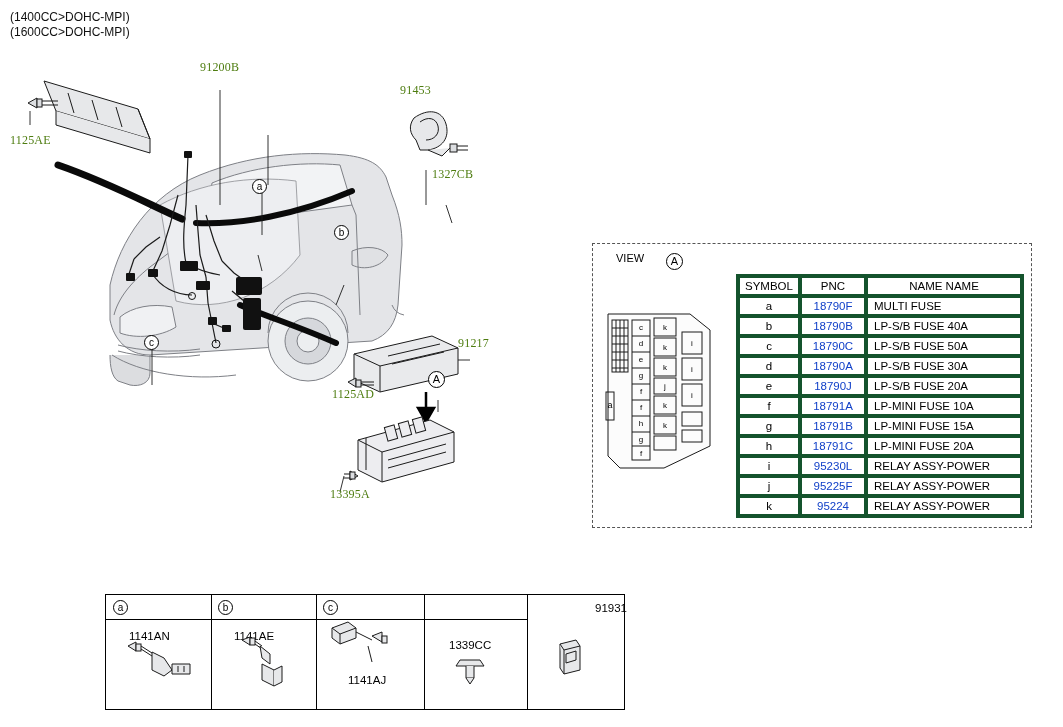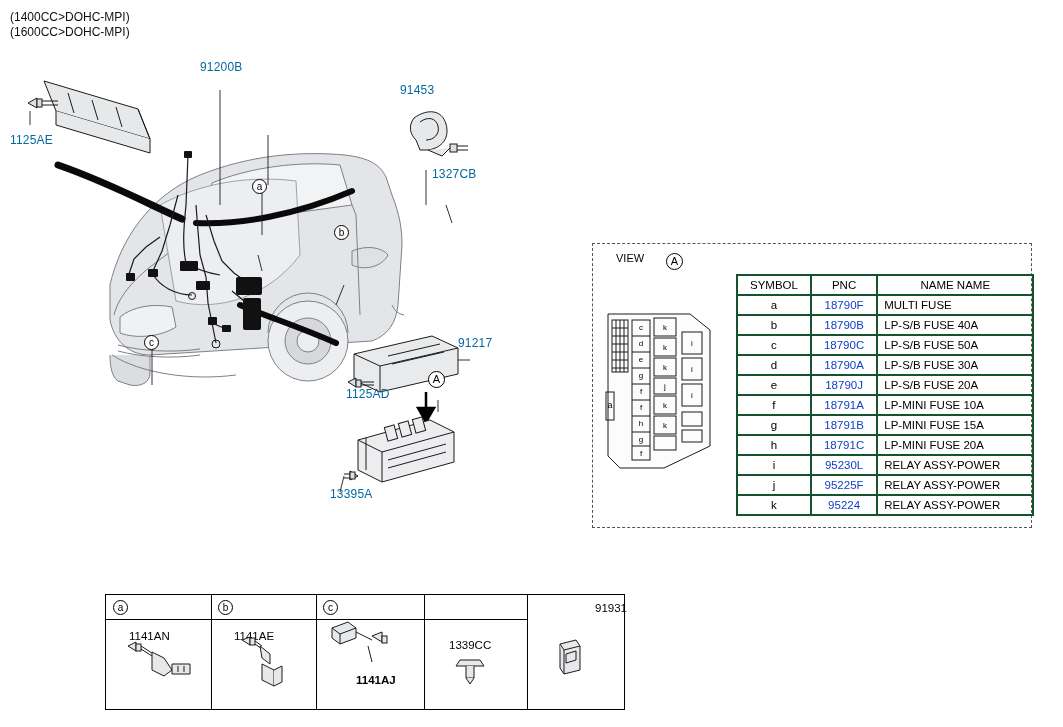--- a/index.html
+++ b/index.html
@@ -29,23 +29,24 @@
     top: 10px;
     font-size: 12px;
     line-height: 15px;
     color: #111;
     white-space: pre;
   }
 
   
   .lbl {
     font-size: 12px;
-    color: #0369a1;
+    color: #4d7c0f;
     white-space: nowrap;
     letter-spacing: 0.2px;
+    font-family: Liberation Serif, serif;
   }
 
   
   .circ {
     width: 15px; height: 15px;
     border: 1px solid #000;
     border-radius: 50%;
     font-size: 10px;
     line-height: 14px;
     text-align: center;
@@ -93,23 +94,23 @@
 
   
   table.parts {
     position: absolute;
     left: 736px;
     top: 274px;
     border-collapse: collapse;
     font-size: 11.5px;
   }
   table.parts th, table.parts td {
-    border: 2px solid #14532d;
+    border: 4px solid #14532d;
     height: 20px;
-    padding: 0 12px;
+    padding: 0 0;
     box-sizing: border-box;
     font-weight: normal;
     text-align: center;
     white-space: nowrap;
   }
   table.parts th { font-size: 11.5px; }
   table.parts td.sym { width: 62px; }
   table.parts td.pnc { width: 66px; color: #1140c8; text-align: center; }
   table.parts td.pn  { width: 156px; text-align: left; padding-left: 6px; }
   table.parts th.sym { width: 62px; }
@@ -304,21 +305,21 @@
       <path d="M128,40 L140,40"></path>
       <path d="M108,92 L108,80"></path>
     </g>
   </svg>
 
   <div class="abs lbl" style="left:200px;top:60px;">91200B</div>
   <div class="abs lbl" style="left:10px;top:133px;">1125AE</div>
   <div class="abs lbl" style="left:400px;top:83px;">91453</div>
   <div class="abs lbl" style="left:432px;top:167px;">1327CB</div>
   <div class="abs lbl" style="left:458px;top:336px;">91217</div>
-  <div class="abs lbl" style="left:332px;top:387px;margin-left:14px;">1125AD</div>
+  <div class="abs lbl" style="left:332px;top:387px;">1125AD</div>
   <div class="abs lbl" style="left:330px;top:487px;">13395A</div>
 
   <div class="abs circ" style="left:252px;top:179px;">a</div>
   <div class="abs circ" style="left:334px;top:225px;">b</div>
   <div class="abs circ" style="left:144px;top:335px;">c</div>
   <div class="abs circ-lg" style="left:428px;top:371px;">A</div>
 
   <div class="abs view-panel"></div>
   <div class="abs view-title">VIEW</div>
   <div class="abs circ-lg view-title-circ">A</div>
@@ -452,21 +453,21 @@
     <div class="vline" style="left:421px;"></div>
     <div class="hline" style="top:24px;width:421px;"></div>
   </div>
 
   <div class="abs circ" style="left:113px;top:600px;">a</div>
   <div class="abs circ" style="left:218px;top:600px;">b</div>
   <div class="abs circ" style="left:323px;top:600px;">c</div>
 
   <div class="abs legend-code" style="left:129px;top:630px;">1141AN</div>
   <div class="abs legend-code" style="left:234px;top:630px;">1141AE</div>
-  <div class="abs legend-code" style="left:356px;top:674px;font-weight:bold;">1141AJ</div>
+  <div class="abs legend-code" style="left:348px;top:674px;">1141AJ</div>
   <div class="abs legend-code" style="left:449px;top:639px;">1339CC</div>
   <div class="abs legend-code" style="left:551px;top:602px;margin-left:44px;">91931</div>
 
   <svg class="abs" style="left:118px;top:640px;width:90px;height:50px;" viewBox="0 0 90 50">
     <g stroke="#1b1b1b" stroke-width="1" fill="#e7e8ea">
       <path d="M10,6 l8,-4 l0,9 z"></path>
       <rect x="18" y="4" width="5" height="7"></rect>
       <path d="M23,6 L34,13 M23,9 L34,16"></path>
       <path d="M34,12 L46,18 L54,30 L46,36 L34,30 Z"></path>
       <path d="M54,24 L72,24 L72,34 L54,34 Z"></path>

